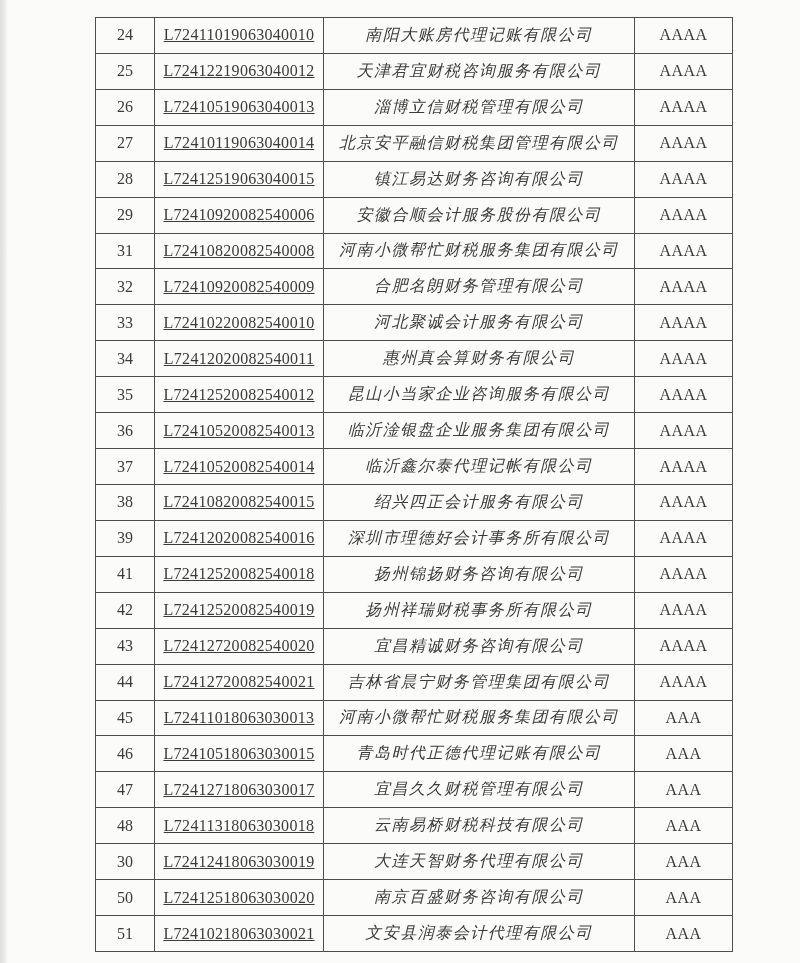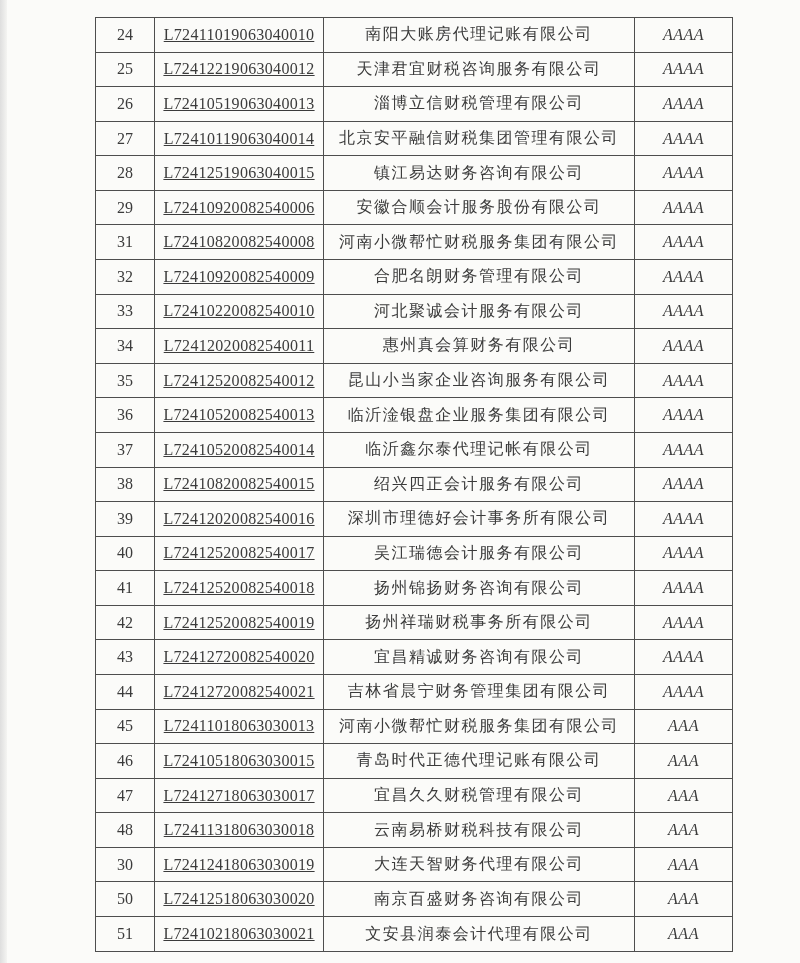--- a/index.html
+++ b/index.html
@@ -46,25 +46,25 @@
     font-size: 16px;
   }
   td.cell-code {
     font-size: 16px;
     letter-spacing: 0.3px;
     text-decoration: underline;
   }
   td.cell-company {
     letter-spacing: 1.5px;
     font-size: 16px;
+    font-style: italic;
   }
   td.cell-rating {
     font-size: 15px;
     letter-spacing: 0.5px;
-    font-style: italic;
   }
 </style>
 </head>
 <body>
 
 <div class="page-edge"></div>
 
 <table class="rating-table">
   <colgroup>
     <col style="width:59px">
@@ -157,26 +157,20 @@
     <td class="cell-company">绍兴四正会计服务有限公司</td>
     <td class="cell-rating">AAAA</td>
   </tr>
       <tr>
     <td class="cell-no">39</td>
     <td class="cell-code">L72412020082540016</td>
     <td class="cell-company">深圳市理德好会计事务所有限公司</td>
     <td class="cell-rating">AAAA</td>
   </tr>
       <tr>
-    <td class="cell-no">40</td>
-    <td class="cell-code">L72412520082540017</td>
-    <td class="cell-company">吴江瑞德会计服务有限公司</td>
-    <td class="cell-rating">AAAA</td>
-  </tr>
-      <tr>
     <td class="cell-no">41</td>
     <td class="cell-code">L72412520082540018</td>
     <td class="cell-company">扬州锦扬财务咨询有限公司</td>
     <td class="cell-rating">AAAA</td>
   </tr>
       <tr>
     <td class="cell-no">42</td>
     <td class="cell-code">L72412520082540019</td>
     <td class="cell-company">扬州祥瑞财税事务所有限公司</td>
     <td class="cell-rating">AAAA</td>

